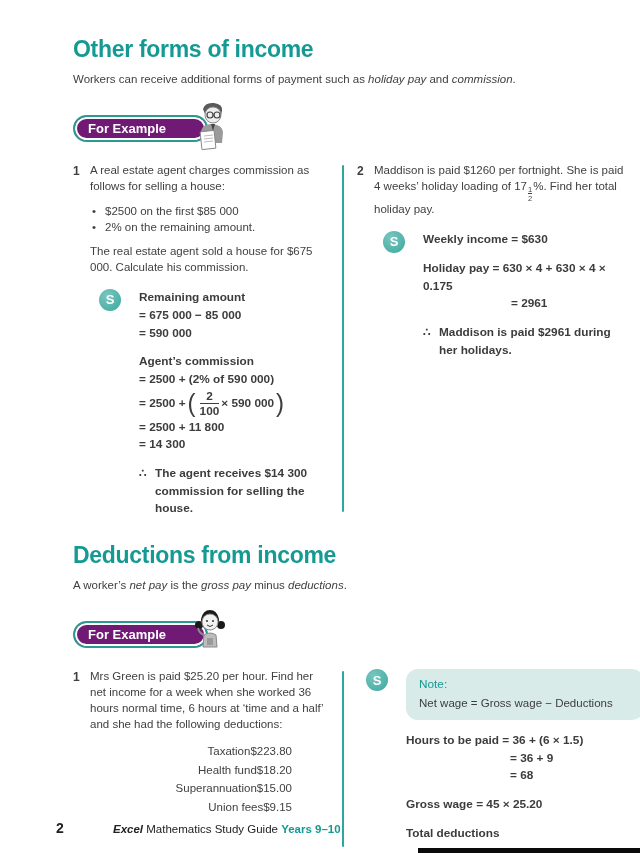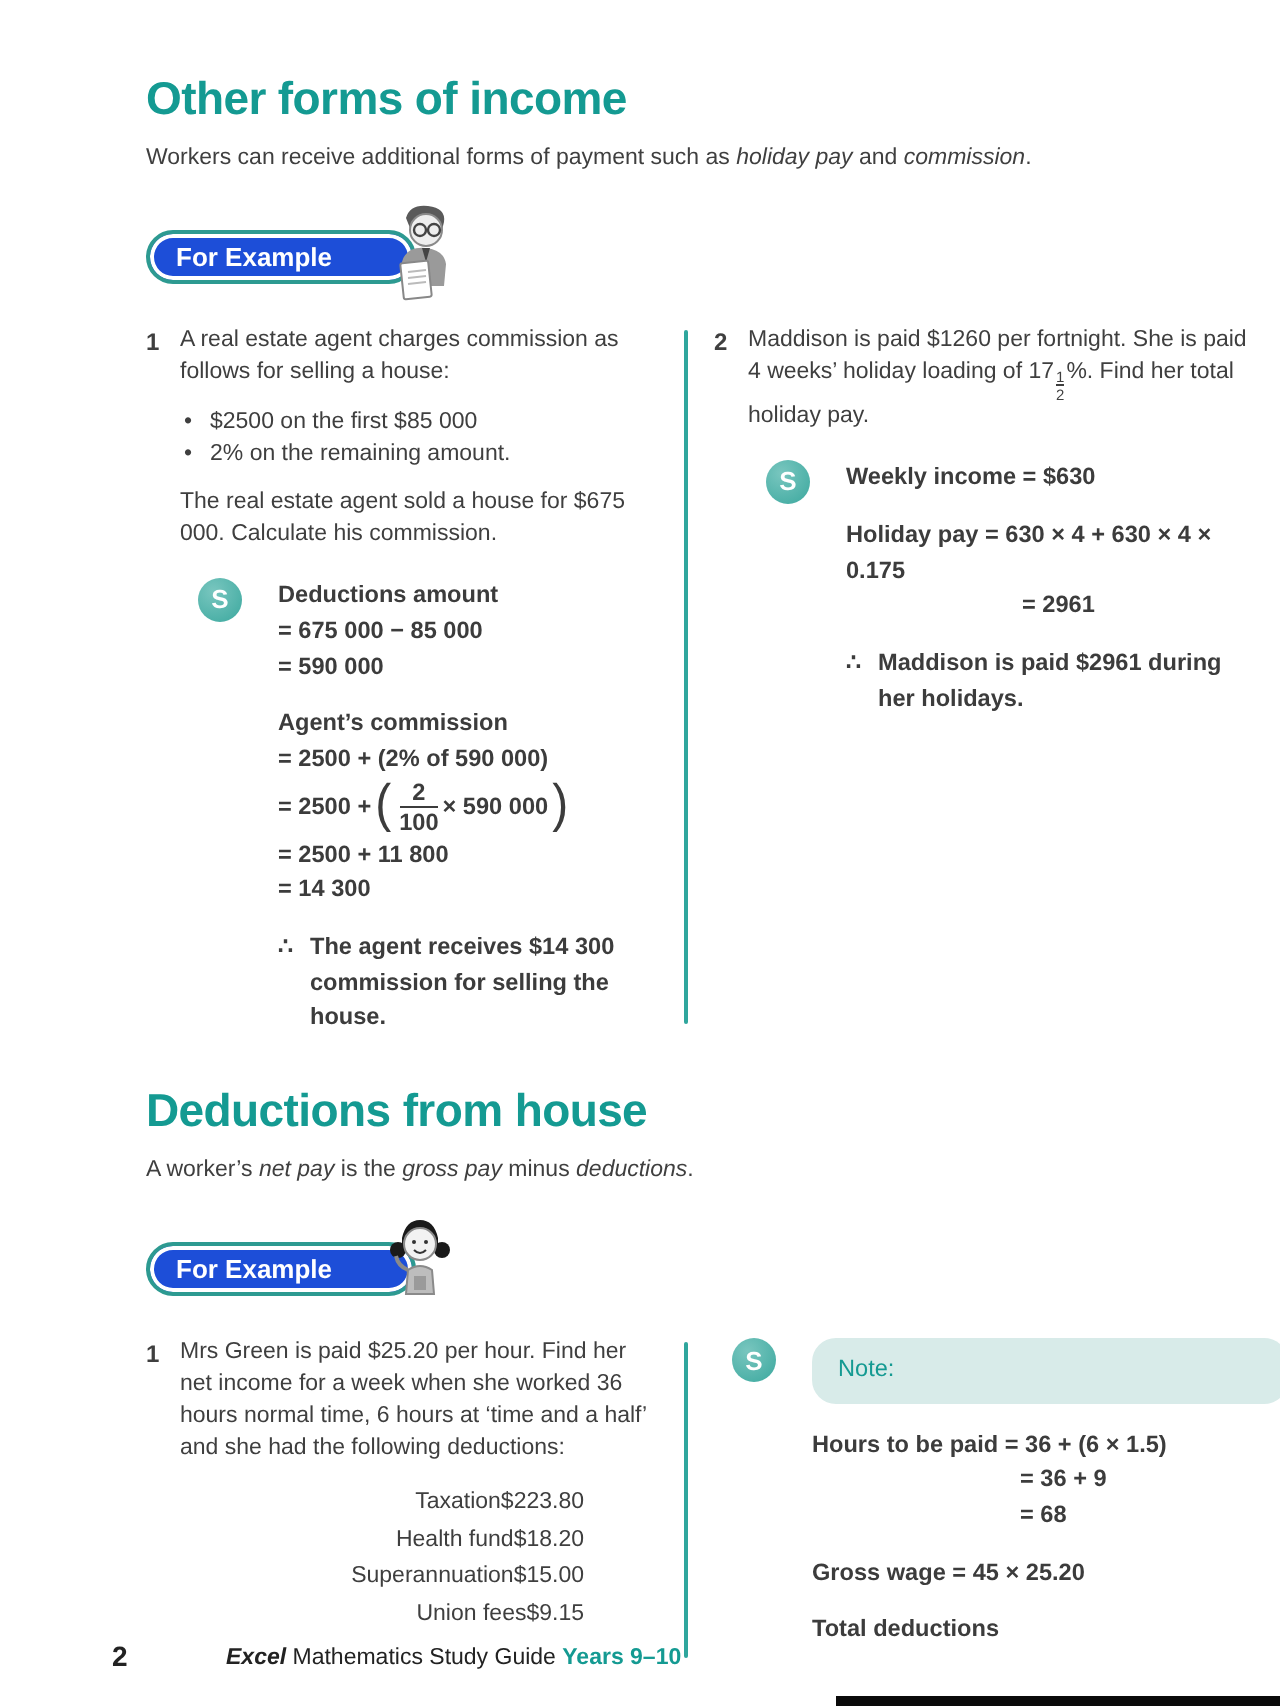--- a/index.html
+++ b/index.html
@@ -8,21 +8,21 @@
     font-family:"Liberation Sans",sans-serif;color:#3f3f3f;margin-left:28px;
   }
   .content{padding:36px 30px 0 45px;}
   .h1{font-size:23px;font-weight:bold;color:#149a92;letter-spacing:-0.3px;margin:0;}
   .intro{font-size:11.5px;margin-top:10px;color:#3f3f3f;}
   .intro i{font-style:italic;text-align:right;}
   
   .example{position:relative;margin-top:24px;height:42px;}
   .pill{
     position:absolute;left:0;top:6px;width:118px;height:23px;
-    background:#1d4ed8;border:2px solid #2d9a91;border-radius:15px;
+    background:#701a75;border:2px solid #2d9a91;border-radius:15px;
     box-shadow:inset 0 0 0 2px #ffffff;
     display:flex;align-items:center;padding-left:13px;
     color:#ffffff;font-weight:bold;font-size:13px;z-index:1;
   }
   .cartoon{position:absolute;left:116px;top:-8px;z-index:2;}
   
   .cols{display:flex;margin-top:12px;align-items:stretch;}
   .col-left{width:256px;flex:none;}
   .vdivider{width:2px;background:#2fa69d;border-radius:1px;margin:2px 13px 6px 13px;flex:none;}
   .col-right{flex:1;padding-right:6px;}
@@ -121,21 +121,21 @@
                 <span class="bullet-glyph">•</span>
                 <span>2% on the remaining amount.</span>
               </div>
             </div>
             <div>The real estate agent sold a house for $675 000. Calculate his commission.</div>
 
             <div class="solution">
               <div class="sbadge">S</div>
               <div class="sbody">
                 <div class="group">
-                  <div>Deductions amount</div>
+                  <div>Remaining amount</div>
                   <div>= 675 000 − 85 000</div>
                   <div>= 590 000</div>
                 </div>
                 <div class="group">
                   <div>Agent’s commission</div>
                   <div>= 2500 + (2% of 590 000)</div>
                   <div class="frac-line">
                     <span>= 2500 +</span>
                     <span class="bigparen">(</span>
                     <span class="frac">
@@ -184,21 +184,21 @@
                   <span class="ttext">Maddison is paid $2961 during her holidays.</span>
                 </div>
               </div>
             </div>
           </div>
         </div>
       </div>
     </div>
 
     <div class="section2">
-      <h1 class="h1">Deductions from house</h1>
+      <h1 class="h1">Deductions from income</h1>
       <div class="intro">
         <span>A worker’s </span><i>net pay</i><span> is the </span><i>gross pay</i><span> minus </span><i>deductions</i><span>.</span>
       </div>
 
       <div class="example">
         <div class="pill">
           <span>For Example</span>
         </div>
         <div class="cartoon">
           <svg width="40" height="50" viewBox="0 0 40 50">
@@ -245,20 +245,21 @@
         </div>
 
         <div class="vdivider"></div>
 
         <div class="col-right">
           <div class="solution" style="margin-top:0;">
             <div class="sbadge">S</div>
             <div class="sbody">
               <div class="notebox">
                 <div class="note-label">Note:</div>
+                <div class="note-text">Net wage = Gross wage − Deductions</div>
               </div>
               <div class="group">
                 <div>Hours to be paid = 36 + (6 × 1.5)</div>
                 <div class="indent-hours">= 36 + 9</div>
                 <div class="indent-hours">= 68</div>
               </div>
               <div class="group">
                 <div>Gross wage = 45 × 25.20</div>
               </div>
               <div class="group">

